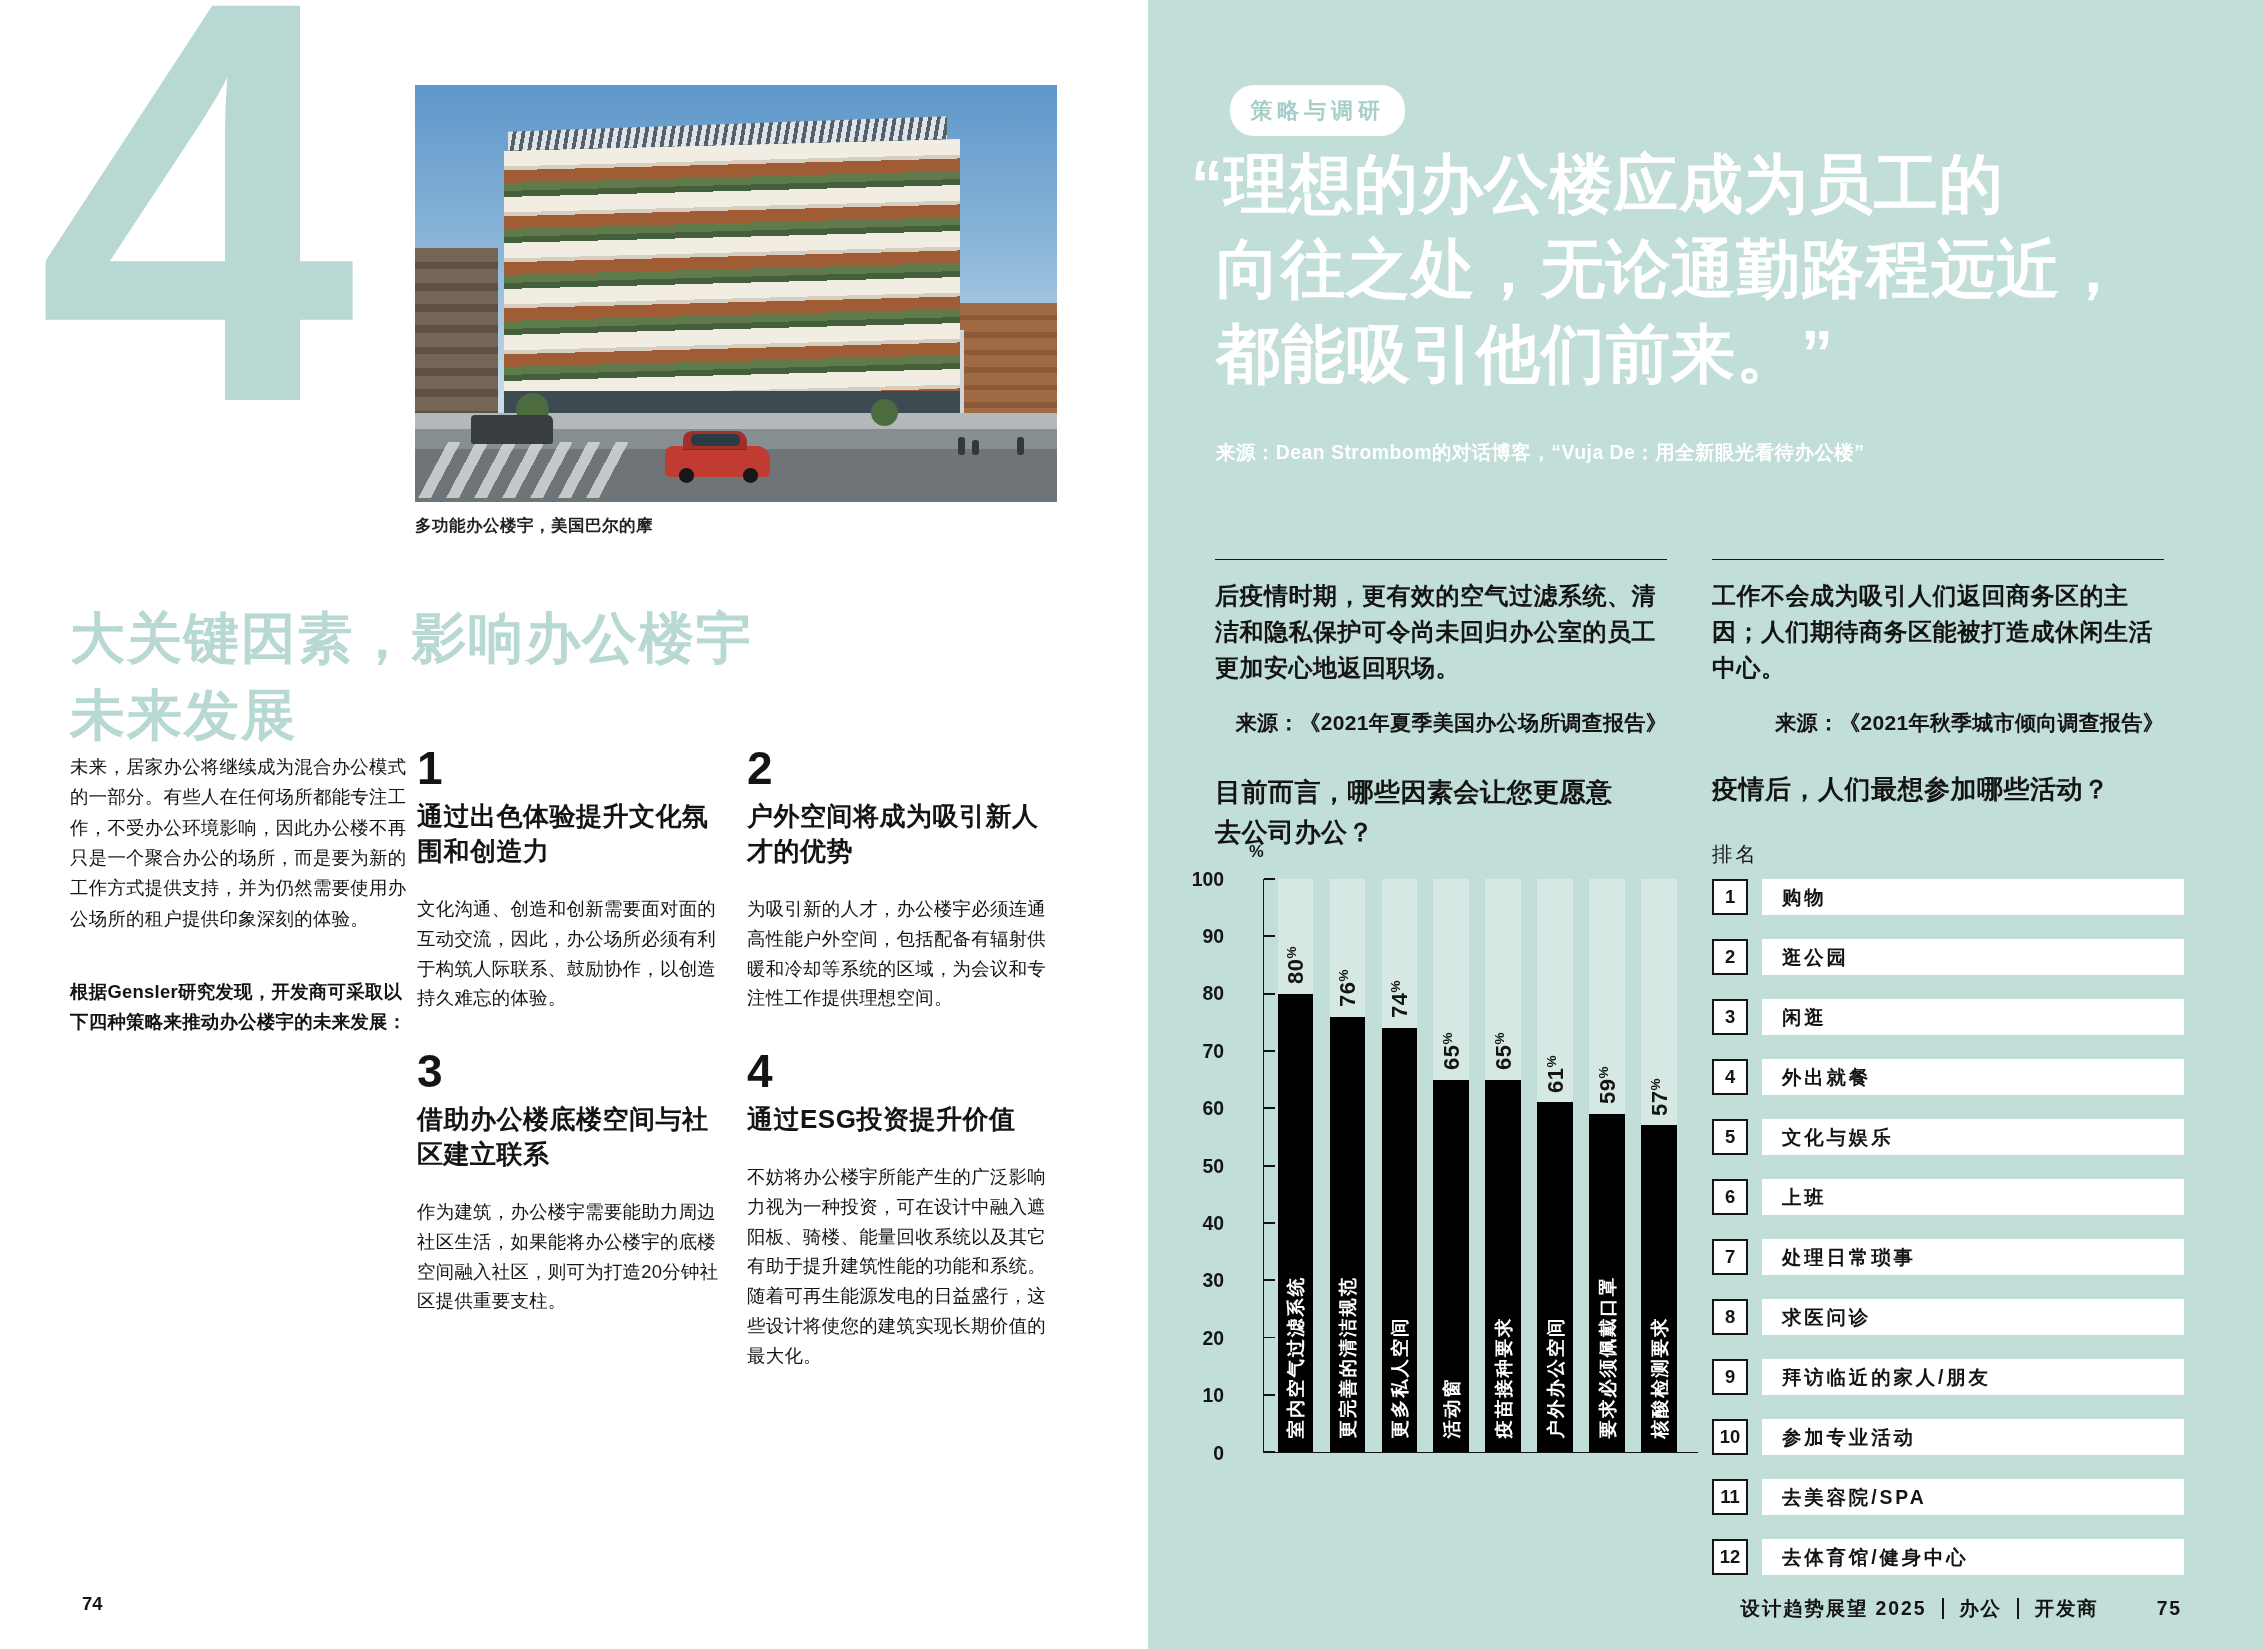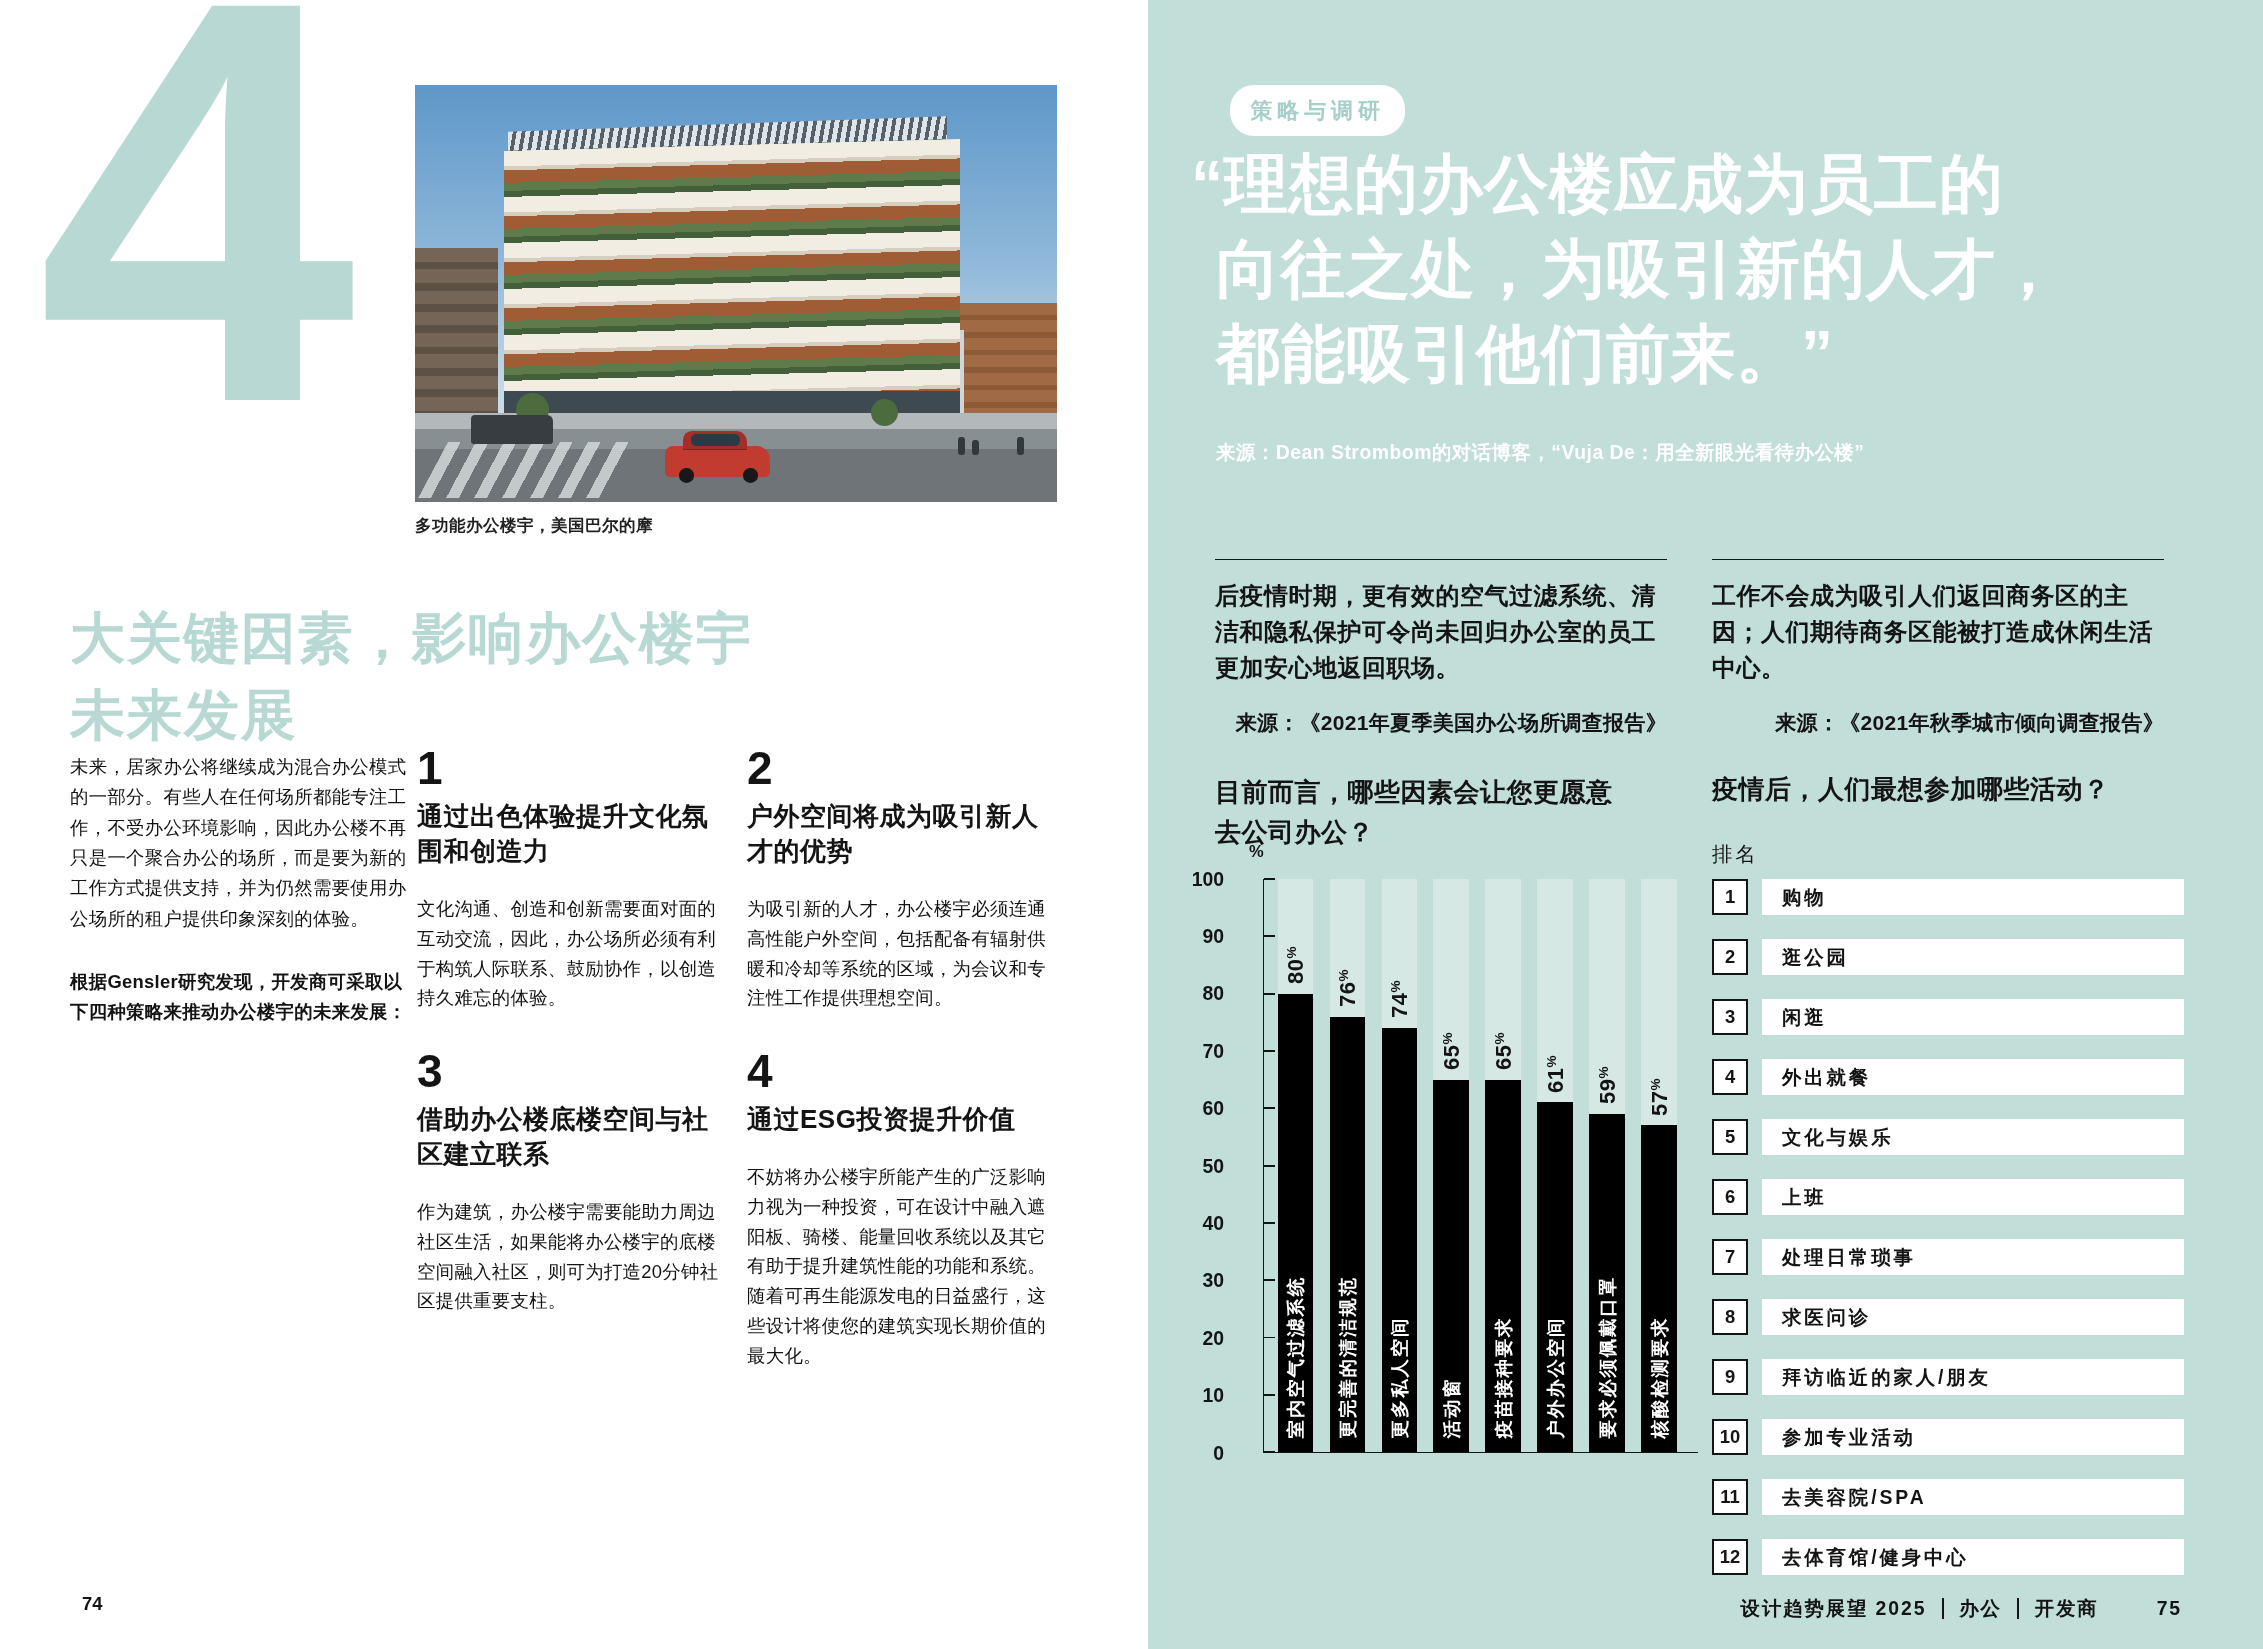--- a/index.html
+++ b/index.html
@@ -38,21 +38,21 @@
   .ph-car{position:absolute;left:250px;bottom:25px;width:105px;height:31px;background:#c23b30;border-radius:7.8px 13.6px 4.9px 4.9px;}
   .ph-car-top{position:absolute;left:268px;bottom:52px;width:64px;height:19.4px;background:#a33028;border-radius:8.7px 10.7px 0 0;
     border-bottom:1.9px solid #7e241c;}
   .ph-car-glass{position:absolute;left:276px;bottom:56px;width:49px;height:11.6px;background:#2b3b45;border-radius:4.9px;}
   .ph-wheel{position:absolute;width:14.6px;height:14.6px;background:#17181a;border-radius:50%;bottom:19.4px;}
   .ph-tree{position:absolute;width:33px;height:33px;border-radius:50%;background:#4c6b3f;bottom:76px;}
   .ph-person{position:absolute;width:6.8px;height:18.4px;border-radius:2.9px;background:#32383c;bottom:47px;}
   .caption{position:absolute;left:415px;top:515px;font-size:16.5px;font-weight:700;color:#222;letter-spacing:0.5px;}
   .headline{position:absolute;left:70px;top:563px;font-size:55px;font-weight:700;color:#b7d8d3;line-height:1.4;letter-spacing:1.9px;}
   .intro-col{position:absolute;left:70px;top:752px;width:345px;}
-  .intro{font-size:18.4px;line-height:1.65;margin:0 0 33px 0;letter-spacing:0.3px;}
+  .intro{font-size:18.4px;line-height:1.65;margin:0 0 43px 0;letter-spacing:0.3px;}
   .lead{font-size:18.4px;line-height:1.6;font-weight:700;margin:0;letter-spacing:0.3px;}
   .sections{position:absolute;left:417px;top:745px;width:660px;display:grid;
     grid-template-columns:330px 330px;grid-template-rows:303px auto;}
   .sec{padding-right:17.5px;}
   .sec-num{font-size:46px;font-weight:800;line-height:1;margin-bottom:7.8px;}
   .sec-h{font-size:26px;font-weight:700;line-height:1.35;margin-bottom:25px;letter-spacing:0.5px;}
   .sec-b{font-size:18.4px;line-height:1.62;letter-spacing:0.3px;}
   .pageno-left{position:absolute;left:82px;top:1593px;font-size:18.4px;font-weight:700;}
   
   .page-right{position:absolute;left:1148px;top:0;width:1116px;height:1650px;background:#c2ded9;}
@@ -160,21 +160,21 @@
     </div>
 
     <div class="pageno-left">74</div>
   </section>
 
   <section class="page-right">
     <div class="tag">策略与调研</div>
 
     <div class="quote">
       <div class="quote-line">“理想的办公楼应成为员工的</div>
-      <div class="quote-line cont">向往之处，为吸引新的人才，</div>
+      <div class="quote-line cont">向往之处，无论通勤路程远近，</div>
       <div class="quote-line cont">都能吸引他们前来。”</div>
     </div>
     <div class="quote-source">来源：Dean Strombom的对话博客，“Vuja De：用全新眼光看待办公楼”</div>
 
     <div class="stat stat-1">
       <p class="stat-text">后疫情时期，更有效的空气过滤系统、清洁和隐私保护可令尚未回归办公室的员工更加安心地返回职场。</p>
       <p class="stat-source">来源：《2021年夏季美国办公场所调查报告》</p>
     </div>
     <div class="stat stat-2">
       <p class="stat-text">工作不会成为吸引人们返回商务区的主因；人们期待商务区能被打造成休闲生活中心。</p>

